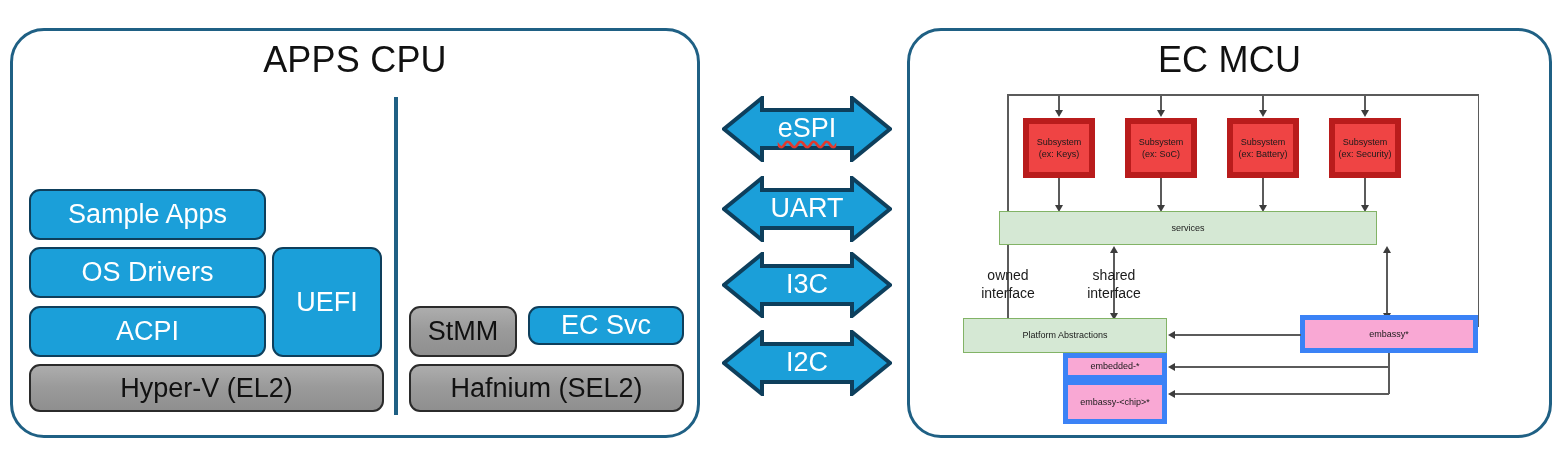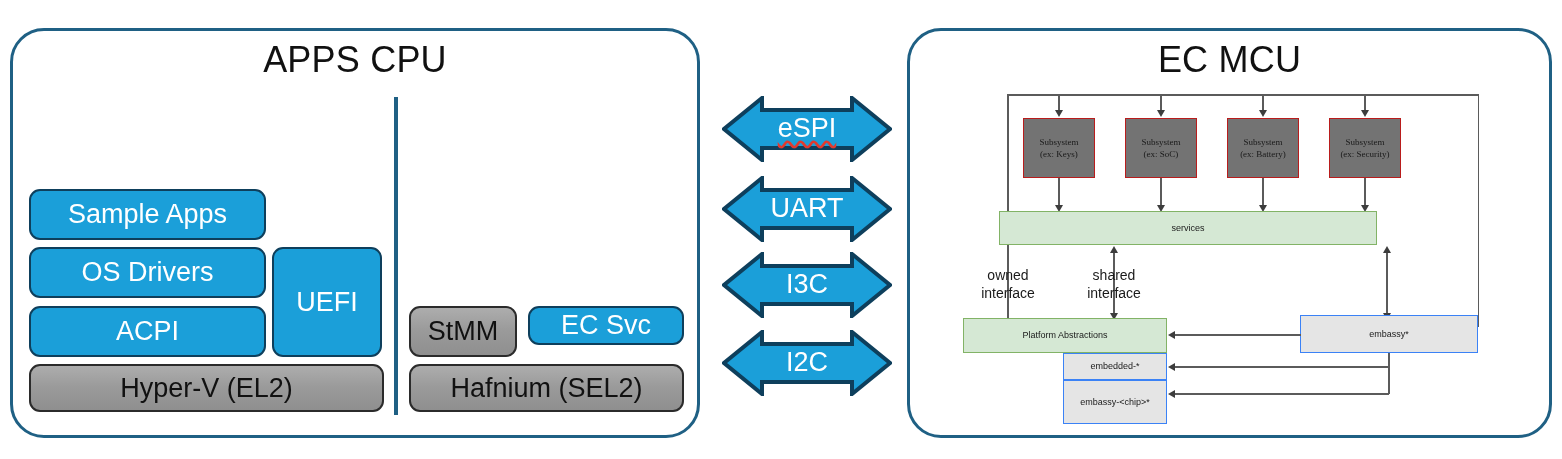--- a/index.html
+++ b/index.html
@@ -19,23 +19,23 @@
 
   
   .busarrow{position:absolute;}
   .busarrow svg{display:block;}
   .buslabel{position:absolute;left:0;right:0;text-align:center;color:#ffffff;font-size:27px;line-height:1;}
   .buslabel.misspelled{text-decoration:underline wavy #E23A2E;text-underline-offset:3px;}
 
   
   .node{position:absolute;box-sizing:border-box;display:flex;align-items:center;justify-content:center;
         text-align:center;font-size:9px;color:#1a1a1a;line-height:1.35;}
-  .node.sub{background:#737373;border:1px solid #b91c1c;font-family:Liberation Serif, serif;}
+  .node.sub{background:#ef4444;border:6px solid #b91c1c;}
   .node.green{background:#D5E8D4;border:1px solid #82B366;}
-  .node.bluebox{background:#e5e5e5;border:1px solid #3b82f6;}
+  .node.bluebox{background:#f9a8d4;border:5px solid #3b82f6;}
   .conn{position:absolute;background:#5B5B5B;}
   .flabel{position:absolute;font-size:14px;color:#1a1a1a;text-align:center;line-height:1.3;white-space:nowrap;}
   .ahead{position:absolute;width:0;height:0;}
   .ahead.down{border-left:4px solid transparent;border-right:4px solid transparent;border-top:7px solid #3d3d3d;}
   .ahead.up{border-left:4px solid transparent;border-right:4px solid transparent;border-bottom:7px solid #3d3d3d;}
   .ahead.left{border-top:4px solid transparent;border-bottom:4px solid transparent;border-right:7px solid #3d3d3d;}
 </style>
 </head>
 <body>
 

